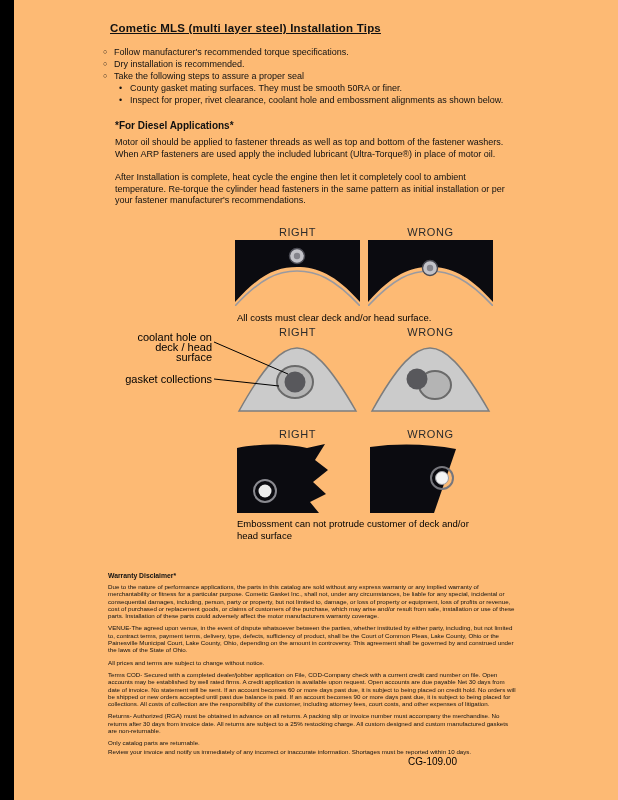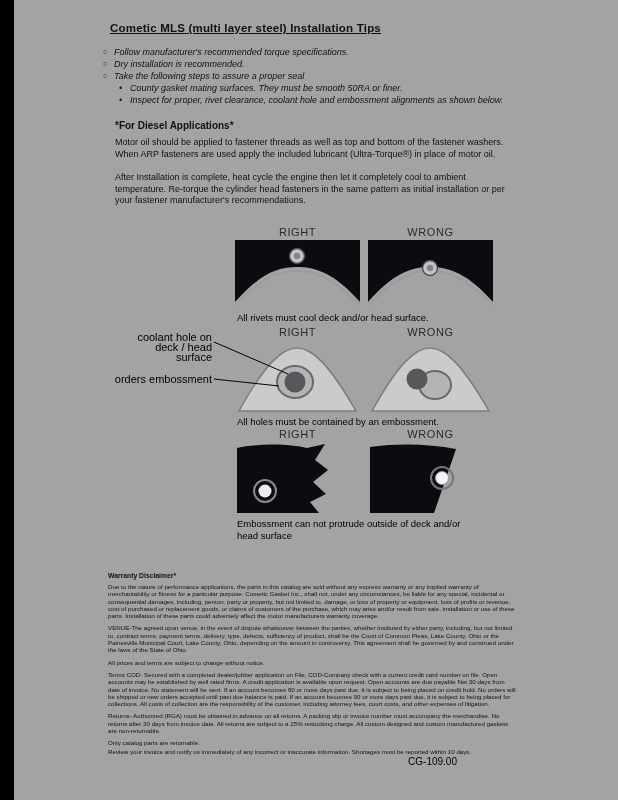--- a/index.html
+++ b/index.html
@@ -1,29 +1,29 @@
 <!DOCTYPE html>
 <html><head>
 <meta charset="utf-8">
 <style>
   html, body { margin: 0; padding: 0; background: #e8e8e8; }
   .page {
-    position: relative; width: 618px; height: 800px; background: #a3a3a3;
+    position: relative; width: 618px; height: 800px; background: #fdba74;
     font-family: "Liberation Sans", "DejaVu Sans", sans-serif; color: #111;
     overflow: hidden; margin: 0 auto;
   }
   .edge-bar { position: absolute; left: 0; top: 0; width: 14px; height: 800px; background: #000; }
 
   .title {
     position: absolute; left: 110px; top: 22px;
     font-size: 11.5px; font-weight: bold; text-decoration: underline; letter-spacing: .2px;
   }
 
   .bullets { position: absolute; left: 103px; top: 46px; width: 424px; font-size: 9px; line-height: 12px; }
-  .b-item { display: flex; align-items: flex-start; font-style: italic; }
+  .b-item { display: flex; align-items: flex-start; }
   .b-icon { flex: 0 0 11px; width: 11px; font-size: 7px; }
   .b-item.sub { margin-left: 16px; }
   .b-item.sub .b-icon { font-size: 9px; }
 
   .diesel-h { position: absolute; left: 115px; top: 120px; font-size: 10px; font-weight: bold; }
   .para { position: absolute; left: 115px; width: 402px; font-size: 9px; line-height: 11.5px; }
   .p1 { top: 137px; }
   .p2 { top: 172px; }
   .note { top: 208px; }
 
@@ -99,59 +99,58 @@
       </svg>
     </div>
     <div class="dg-box col-wrong r1-box">
       <svg width="125" height="66" viewBox="0 0 125 66">
         <path d="M0,0 H125 V62 C100,34 82,27 62,27 C42,27 25,34 0,62 Z" fill="#0b0b10"></path>
         <path d="M0,66 C26,38 43,31 62,31 C81,31 99,38 125,66" fill="none" stroke="#9a9aa0" stroke-width="1.6"></path>
         <circle cx="62" cy="28" r="7.5" fill="#c2c2c8" stroke="#4a4a52" stroke-width="1.4"></circle>
         <circle cx="62" cy="28" r="3.2" fill="#84848c"></circle>
       </svg>
     </div>
-    <div class="cap cap1">All rivets must cool deck and/or head surface.</div>
+    <div class="cap cap1">All costs must clear deck and/or head surface.</div>
 
     <div class="dg-label col-right r2-label">RIGHT</div>
     <div class="dg-label col-wrong r2-label">WRONG</div>
     <div class="ann ann-coolant">coolant hole on deck / head surface</div>
-    <div class="ann ann-emboss">orders embossment</div>
+    <div class="ann ann-emboss">gasket collections</div>
     <div class="dg-box col-right r2-box">
       <svg width="125" height="72" viewBox="0 0 125 72">
         <path d="M4,71 C30,24 47,8 62,8 C77,8 94,24 121,71 Z" fill="#cbcbcb" stroke="#7d7d7d" stroke-width="1.5"></path>
         <ellipse cx="60" cy="42" rx="18" ry="16" fill="#b4b4b4" stroke="#6a6a6a" stroke-width="2"></ellipse>
         <circle cx="60" cy="42" r="10.5" fill="#58585c"></circle>
       </svg>
     </div>
     <div class="dg-box col-wrong r2-box">
       <svg width="125" height="72" viewBox="0 0 125 72">
         <path d="M4,71 C30,24 47,8 62,8 C77,8 94,24 121,71 Z" fill="#cbcbcb" stroke="#7d7d7d" stroke-width="1.5"></path>
         <ellipse cx="67" cy="45" rx="16" ry="14" fill="#b4b4b4" stroke="#6a6a6a" stroke-width="2"></ellipse>
         <circle cx="49" cy="39" r="10.5" fill="#58585c"></circle>
       </svg>
     </div>
-    <div class="cap cap2">All holes must be contained by an embossment.</div>
 
     <div class="dg-label col-right r3-label">RIGHT</div>
     <div class="dg-label col-wrong r3-label">WRONG</div>
     <div class="dg-box col-right r3-box">
       <svg width="125" height="72" viewBox="0 0 125 72">
         <path d="M2,6 C25,1 55,2 72,6 L90,2 L80,18 L93,28 L78,40 L91,52 L75,60 L84,71 L2,71 Z" fill="#0b0b10"></path>
         <circle cx="30" cy="49" r="11" fill="none" stroke="#8a8a90" stroke-width="2"></circle>
         <circle cx="30" cy="49" r="6.5" fill="#ececec"></circle>
       </svg>
     </div>
     <div class="dg-box col-wrong r3-box">
       <svg width="125" height="72" viewBox="0 0 125 72">
         <path d="M2,5 C30,1 62,2 88,7 L66,71 L2,71 Z" fill="#0b0b10"></path>
         <circle cx="74" cy="36" r="11" fill="none" stroke="#77777d" stroke-width="2"></circle>
         <circle cx="74" cy="36" r="6.5" fill="#f4f4f4" stroke="#9a9aa0" stroke-width="1"></circle>
       </svg>
     </div>
-    <div class="cap cap3">Embossment can not protrude outside of deck and/or head surface</div>
+    <div class="cap cap3">Embossment can not protrude customer of deck and/or head surface</div>
 
     <svg class="leader-lines" viewBox="0 0 618 338">
       <line x1="214" y1="118" x2="288" y2="150" stroke="#000" stroke-width="1"></line>
       <line x1="214" y1="155" x2="279" y2="162" stroke="#000" stroke-width="1"></line>
     </svg>
   </div>
 
   <div class="warranty">
     <h3>Warranty Disclaimer*</h3>
     <p>Due to the nature of performance applications, the parts in this catalog are sold without any express warranty or any implied warranty of merchantability or fitness for a particular purpose.  Cometic Gasket Inc., shall not, under any circumstances, be liable for any special, incidental or consequential damages, including, person, party or property, but not limited to, damage, or loss of property or equipment, loss of profits or revenue, cost of purchased or replacement goods, or claims of customers of the purchase, which may arise and/or result from sale, installation or use of these parts.  Installation of these parts could adversely affect the motor manufacturers warranty coverage.</p>

